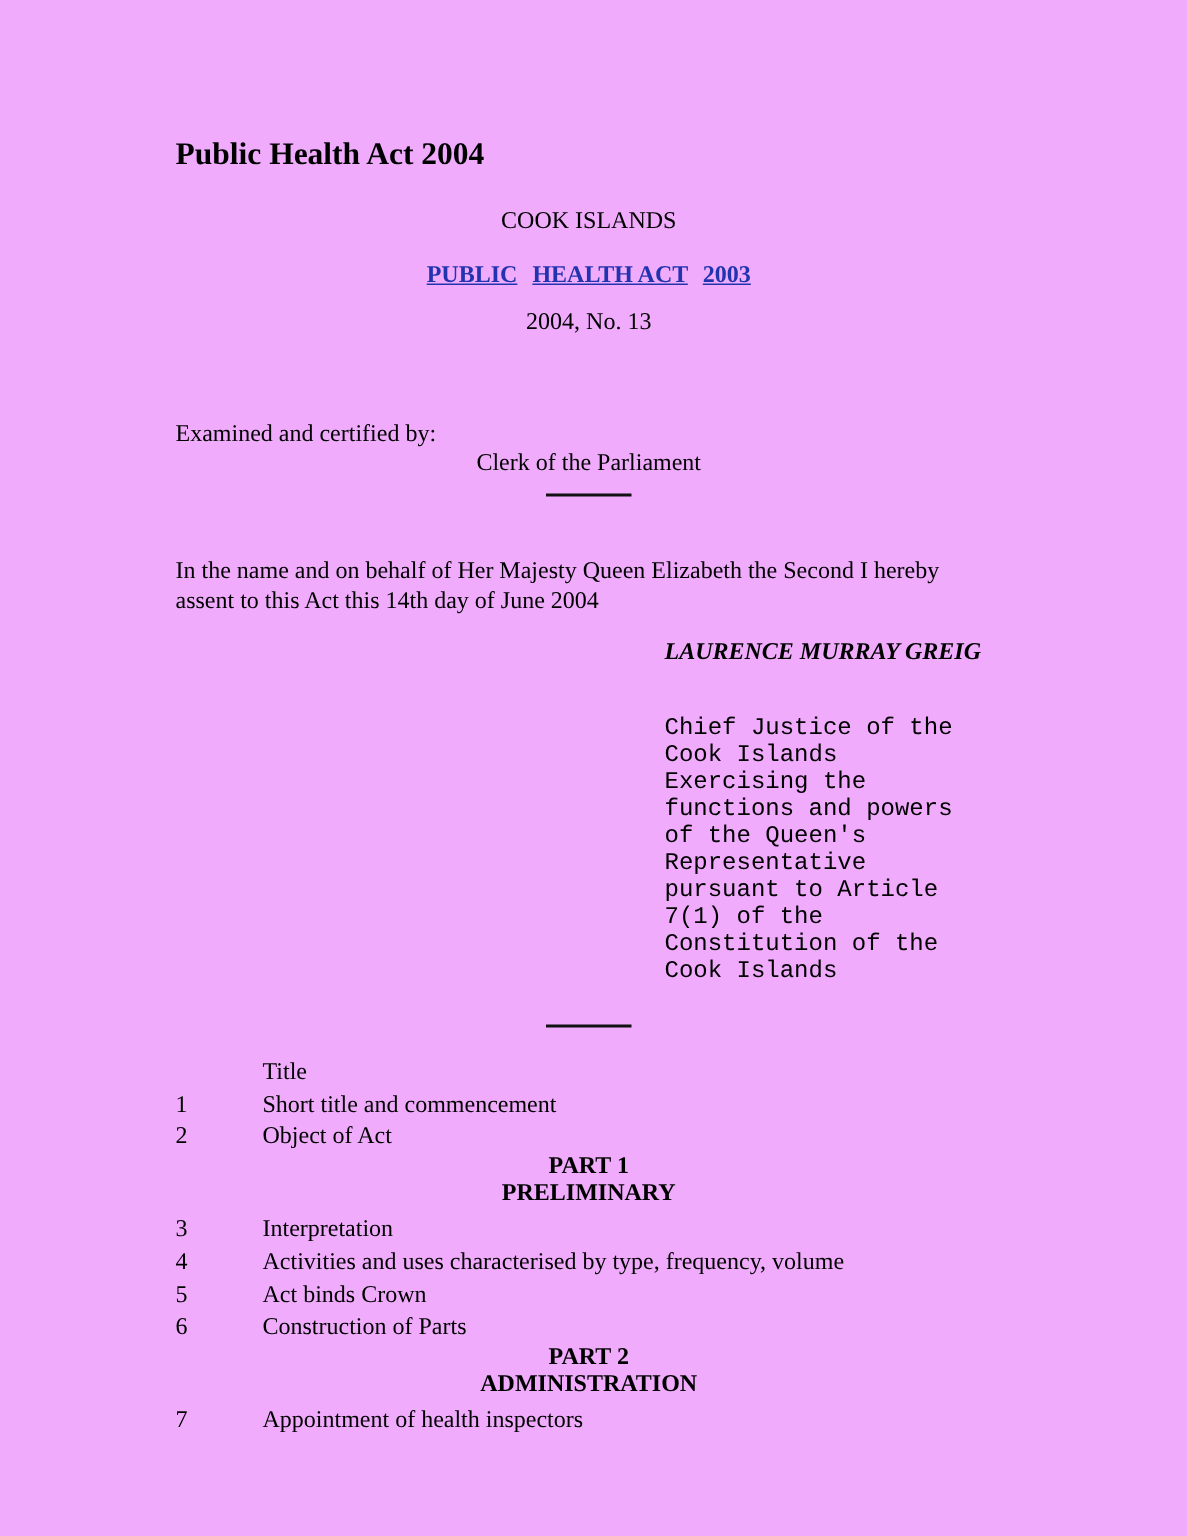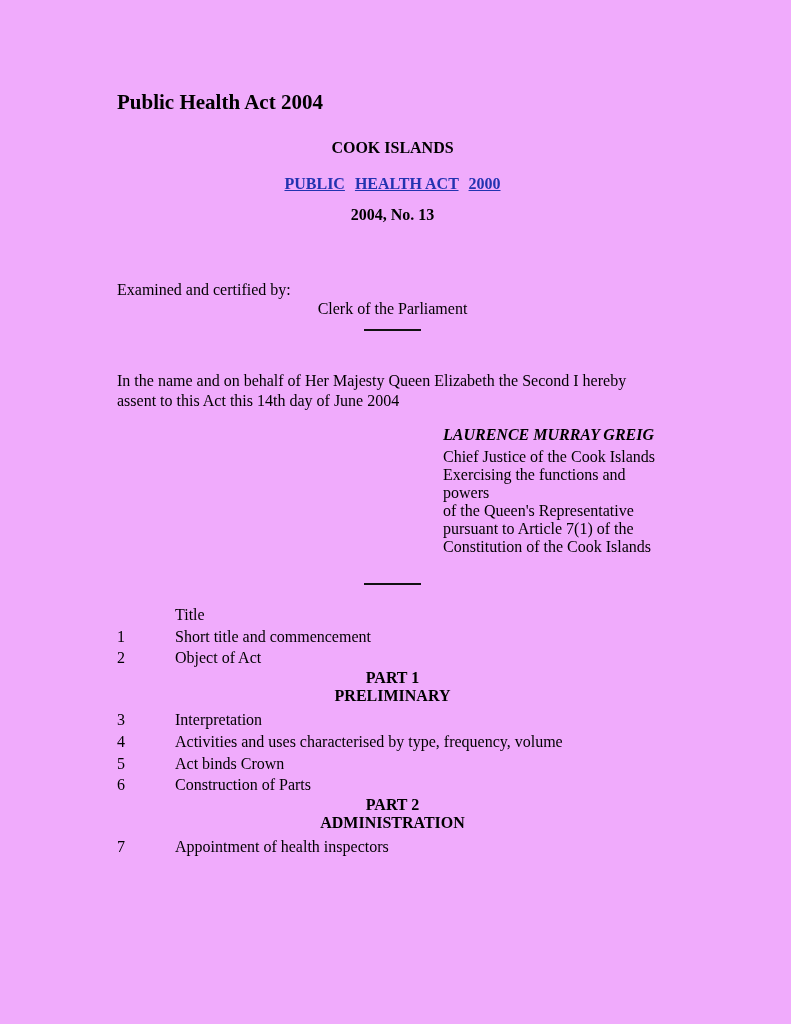--- a/index.html
+++ b/index.html
@@ -24,21 +24,21 @@
     width: 551px;
   }
   .doc-title {
     margin: 0;
     padding-top: 90px;
     font-size: 21px;
     font-weight: bold;
     line-height: 24px;
   }
   .center { text-align: center; }
-  .bold { font-weight: bold; }
+  .bold { font-weight: normal; }
   .jurisdiction {
     margin-top: 24px;
     line-height: 19px;
   }
   .act-link {
     margin-top: 17px;
     line-height: 19px;
     font-weight: bold;
     color: #2233b0;
     cursor: pointer;
@@ -75,21 +75,22 @@
   .sig-block {
     margin-top: 14px;
     margin-left: 326px;
   }
   .sig-name {
     font-weight: bold;
     font-style: italic;
     line-height: 19px;
   }
   .sig-lines {
-    margin-top: 4px;
+    margin-top: 32px;
+    font-family: Liberation Mono, monospace;
   }
   .sig-lines div {
     line-height: 18px;
   }
   .analysis {
     margin-top: 24px;
     line-height: 19px;
     font-weight: bold;
   }
   .toc {
@@ -118,21 +119,21 @@
 <div class="page">
   <div class="content">
 
     <h1 class="doc-title">Public Health Act 2004</h1>
 
     <div class="center bold jurisdiction">COOK ISLANDS</div>
 
     <div class="center act-link">
       <span class="seg">PUBLIC</span>
       <span class="seg">HEALTH ACT</span>
-      <span class="seg">2000</span>
+      <span class="seg">2003</span>
     </div>
 
     <div class="center bold act-number">2004, No. 13</div>
 
     <div class="certified">Examined and certified by:</div>
 
     <div class="center clerk">Clerk of the Parliament</div>
 
     <hr class="rule">
 

